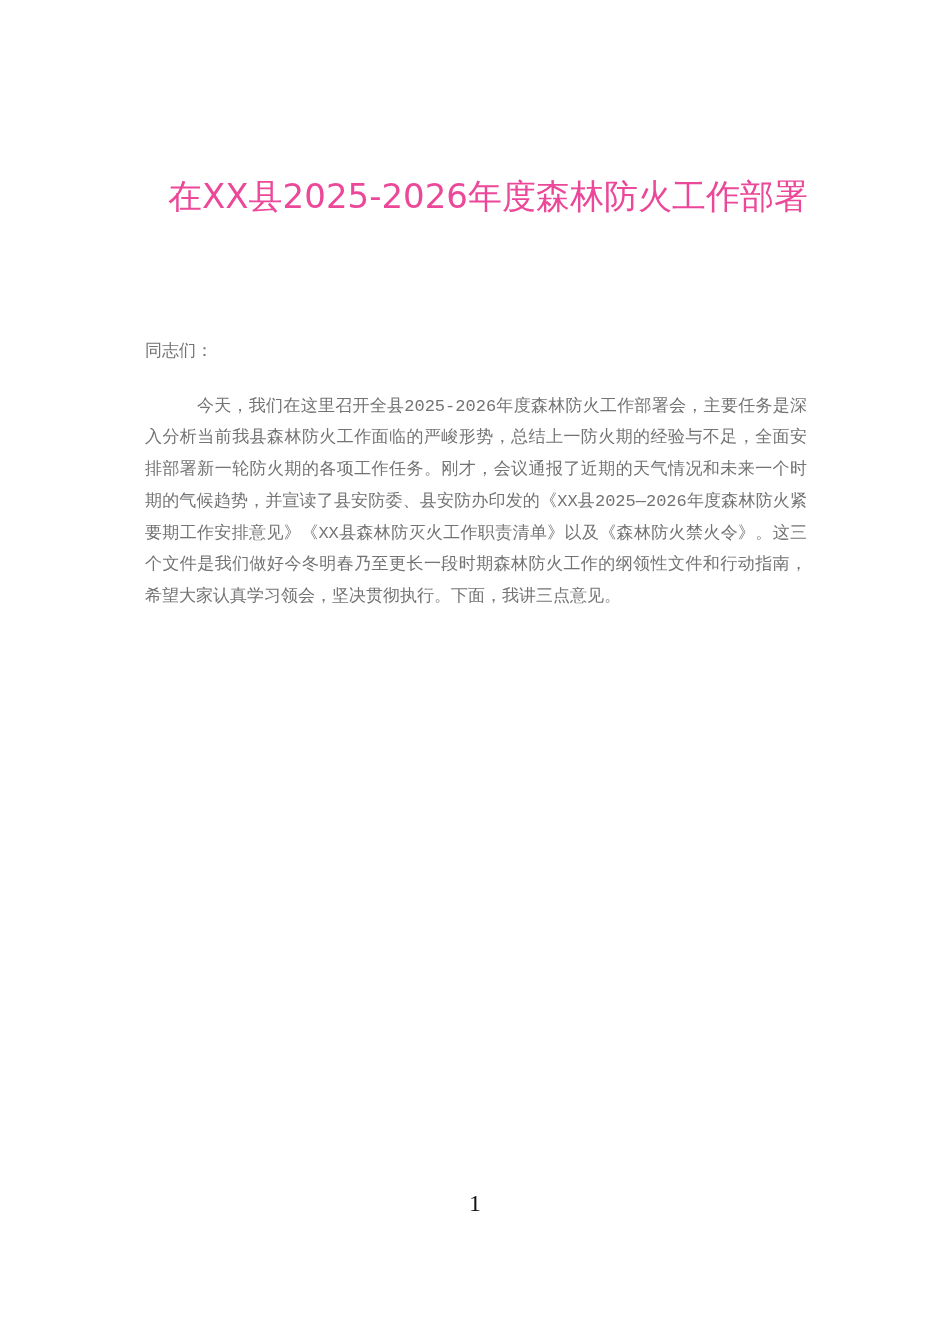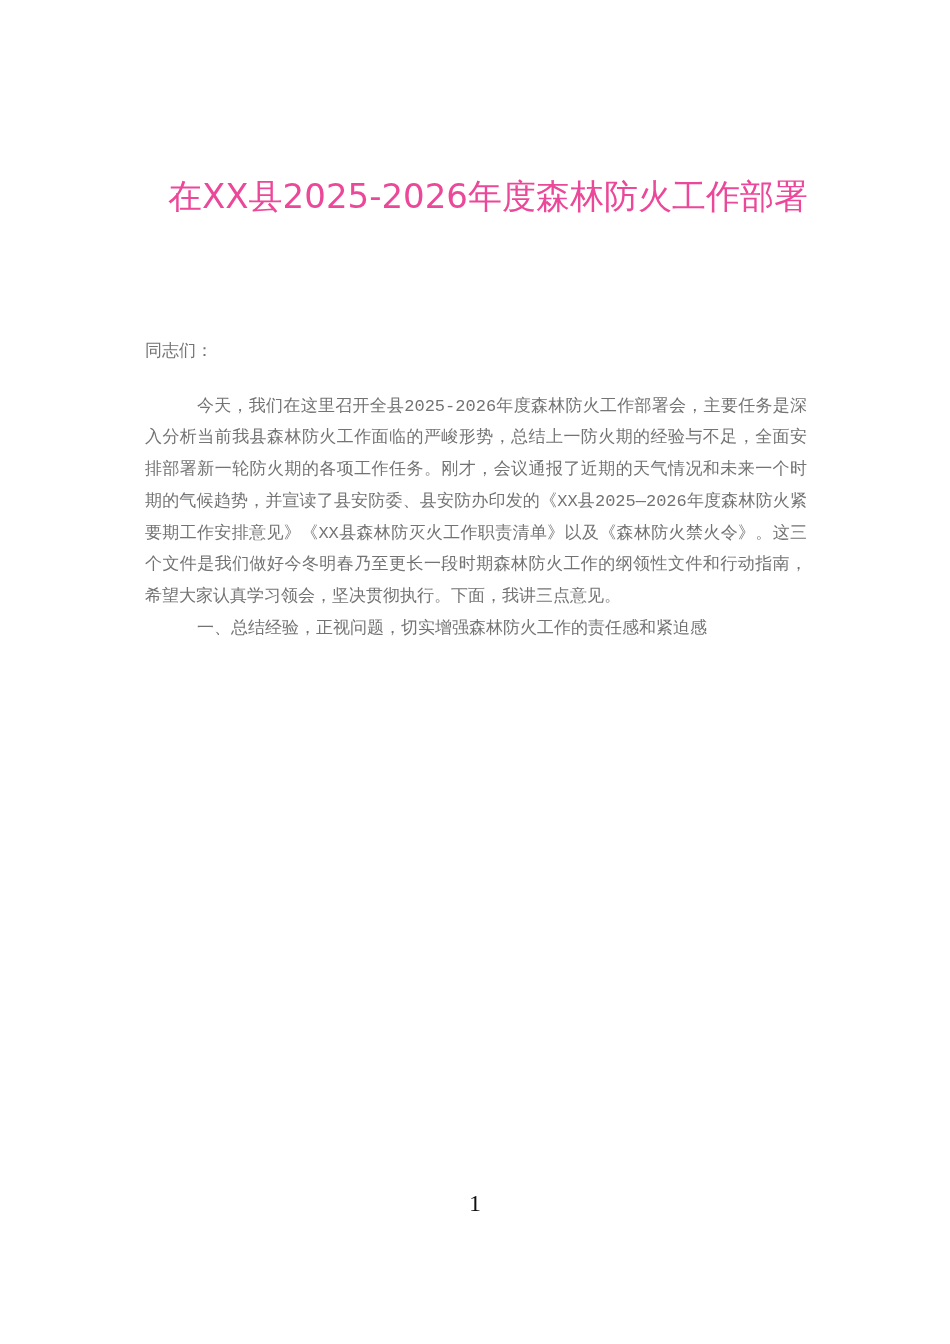--- a/index.html
+++ b/index.html
@@ -28,17 +28,16 @@
 </style>
 </head>
 <body>
 
 <div class="page">
   <h1 class="title t1">在XX县2025-2026年度森林防火工作部署</h1>
 
   <div class="body">
     <p>同志们：</p>
     <p class="indent">今天，我们在这里召开全县2025-2026年度森林防火工作部署会，主要任务是深入分析当前我县森林防火工作面临的严峻形势，总结上一防火期的经验与不足，全面安排部署新一轮防火期的各项工作任务。刚才，会议通报了近期的天气情况和未来一个时期的气候趋势，并宣读了县安防委、县安防办印发的《XX县2025—2026年度森林防火紧要期工作安排意见》《XX县森林防灭火工作职责清单》以及《森林防火禁火令》。这三个文件是我们做好今冬明春乃至更长一段时期森林防火工作的纲领性文件和行动指南，希望大家认真学习领会，坚决贯彻执行。下面，我讲三点意见。</p>
-    <p class="heading">一、总结经验，正视问题，切实增强森林防火工作的责任感和紧迫感</p>
   </div>
 
   <div class="pageno">1</div>
 </div>
 
 </body></html>

